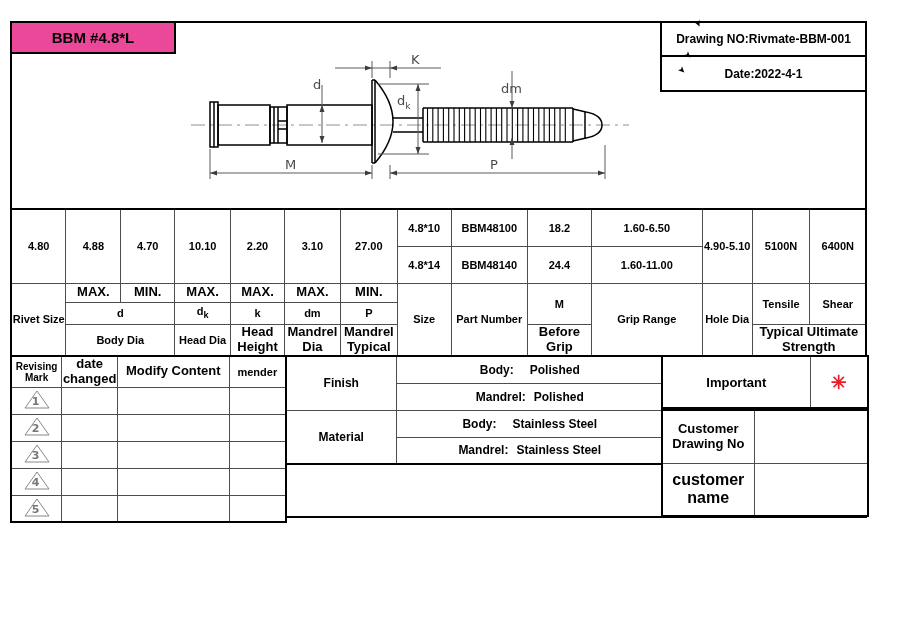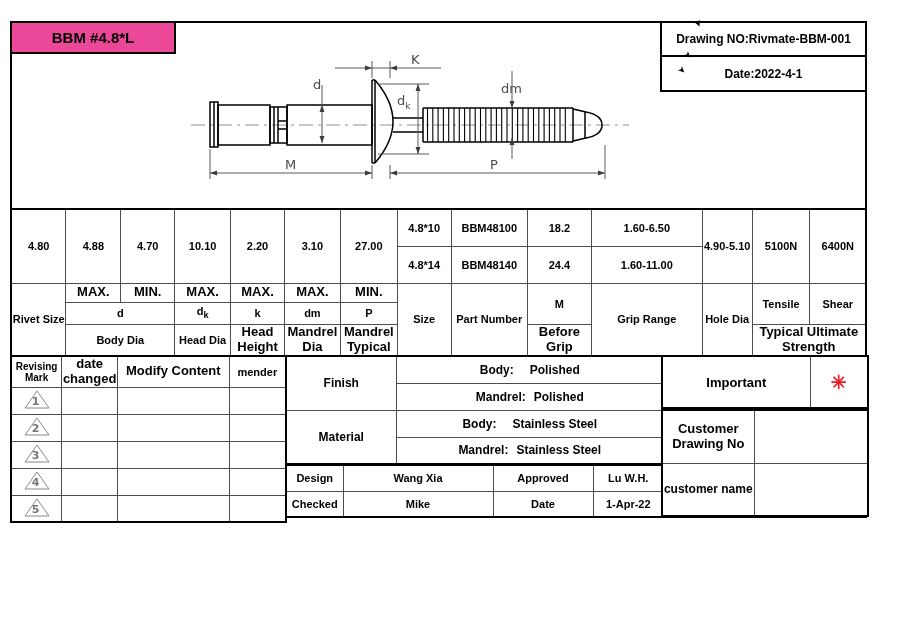--- a/index.html
+++ b/index.html
@@ -329,42 +329,20 @@
     </tr>
     <tr style="height:27px">
       <td><span class="fm-pair" style="gap:8px">
               <span>Mandrel:</span>
               <span>Stainless Steel</span>
             </span></td>
     </tr>
   </tbody>
     </table>
 
-  <table class="abs blk" style="left:285px;top:464px;width:378px;">
-    <colgroup>
-        <col style="width:57px">
-        <col style="width:150px">
-        <col style="width:100px">
-        <col style="width:71px">
-      </colgroup>
-    <tbody>
-        <tr style="height:26px">
-      <td>Design</td>
-      <td>Wang Xia</td>
-      <td>Approved</td>
-      <td>Lu  W.H.</td>
-    </tr>
-    <tr style="height:26px">
-      <td>Checked</td>
-      <td>Mike</td>
-      <td>Date</td>
-      <td>1-Apr-22</td>
-    </tr>
-  </tbody>
-    </table>
 
   <table class="abs blk" style="left:661px;top:355px;width:206px;">
     <colgroup>
         <col style="width:148px">
         <col style="width:58px">
       </colgroup>
     <tbody>
         <tr style="height:52px">
       <td style="font-size:13px">Important</td>
       <td><span class="star">✳</span></td>
@@ -376,19 +354,19 @@
     <colgroup>
         <col style="width:92px">
         <col style="width:114px">
       </colgroup>
     <tbody>
         <tr style="height:53px">
       <td class="sm">Customer Drawing No</td>
       <td></td>
     </tr>
     <tr style="height:53px">
-      <td style="font-size:12px">customer name</td>
+      <td style="font-size:16px">customer name</td>
       <td></td>
     </tr>
   </tbody>
     </table>
 
 </div>
 
 </body></html>

